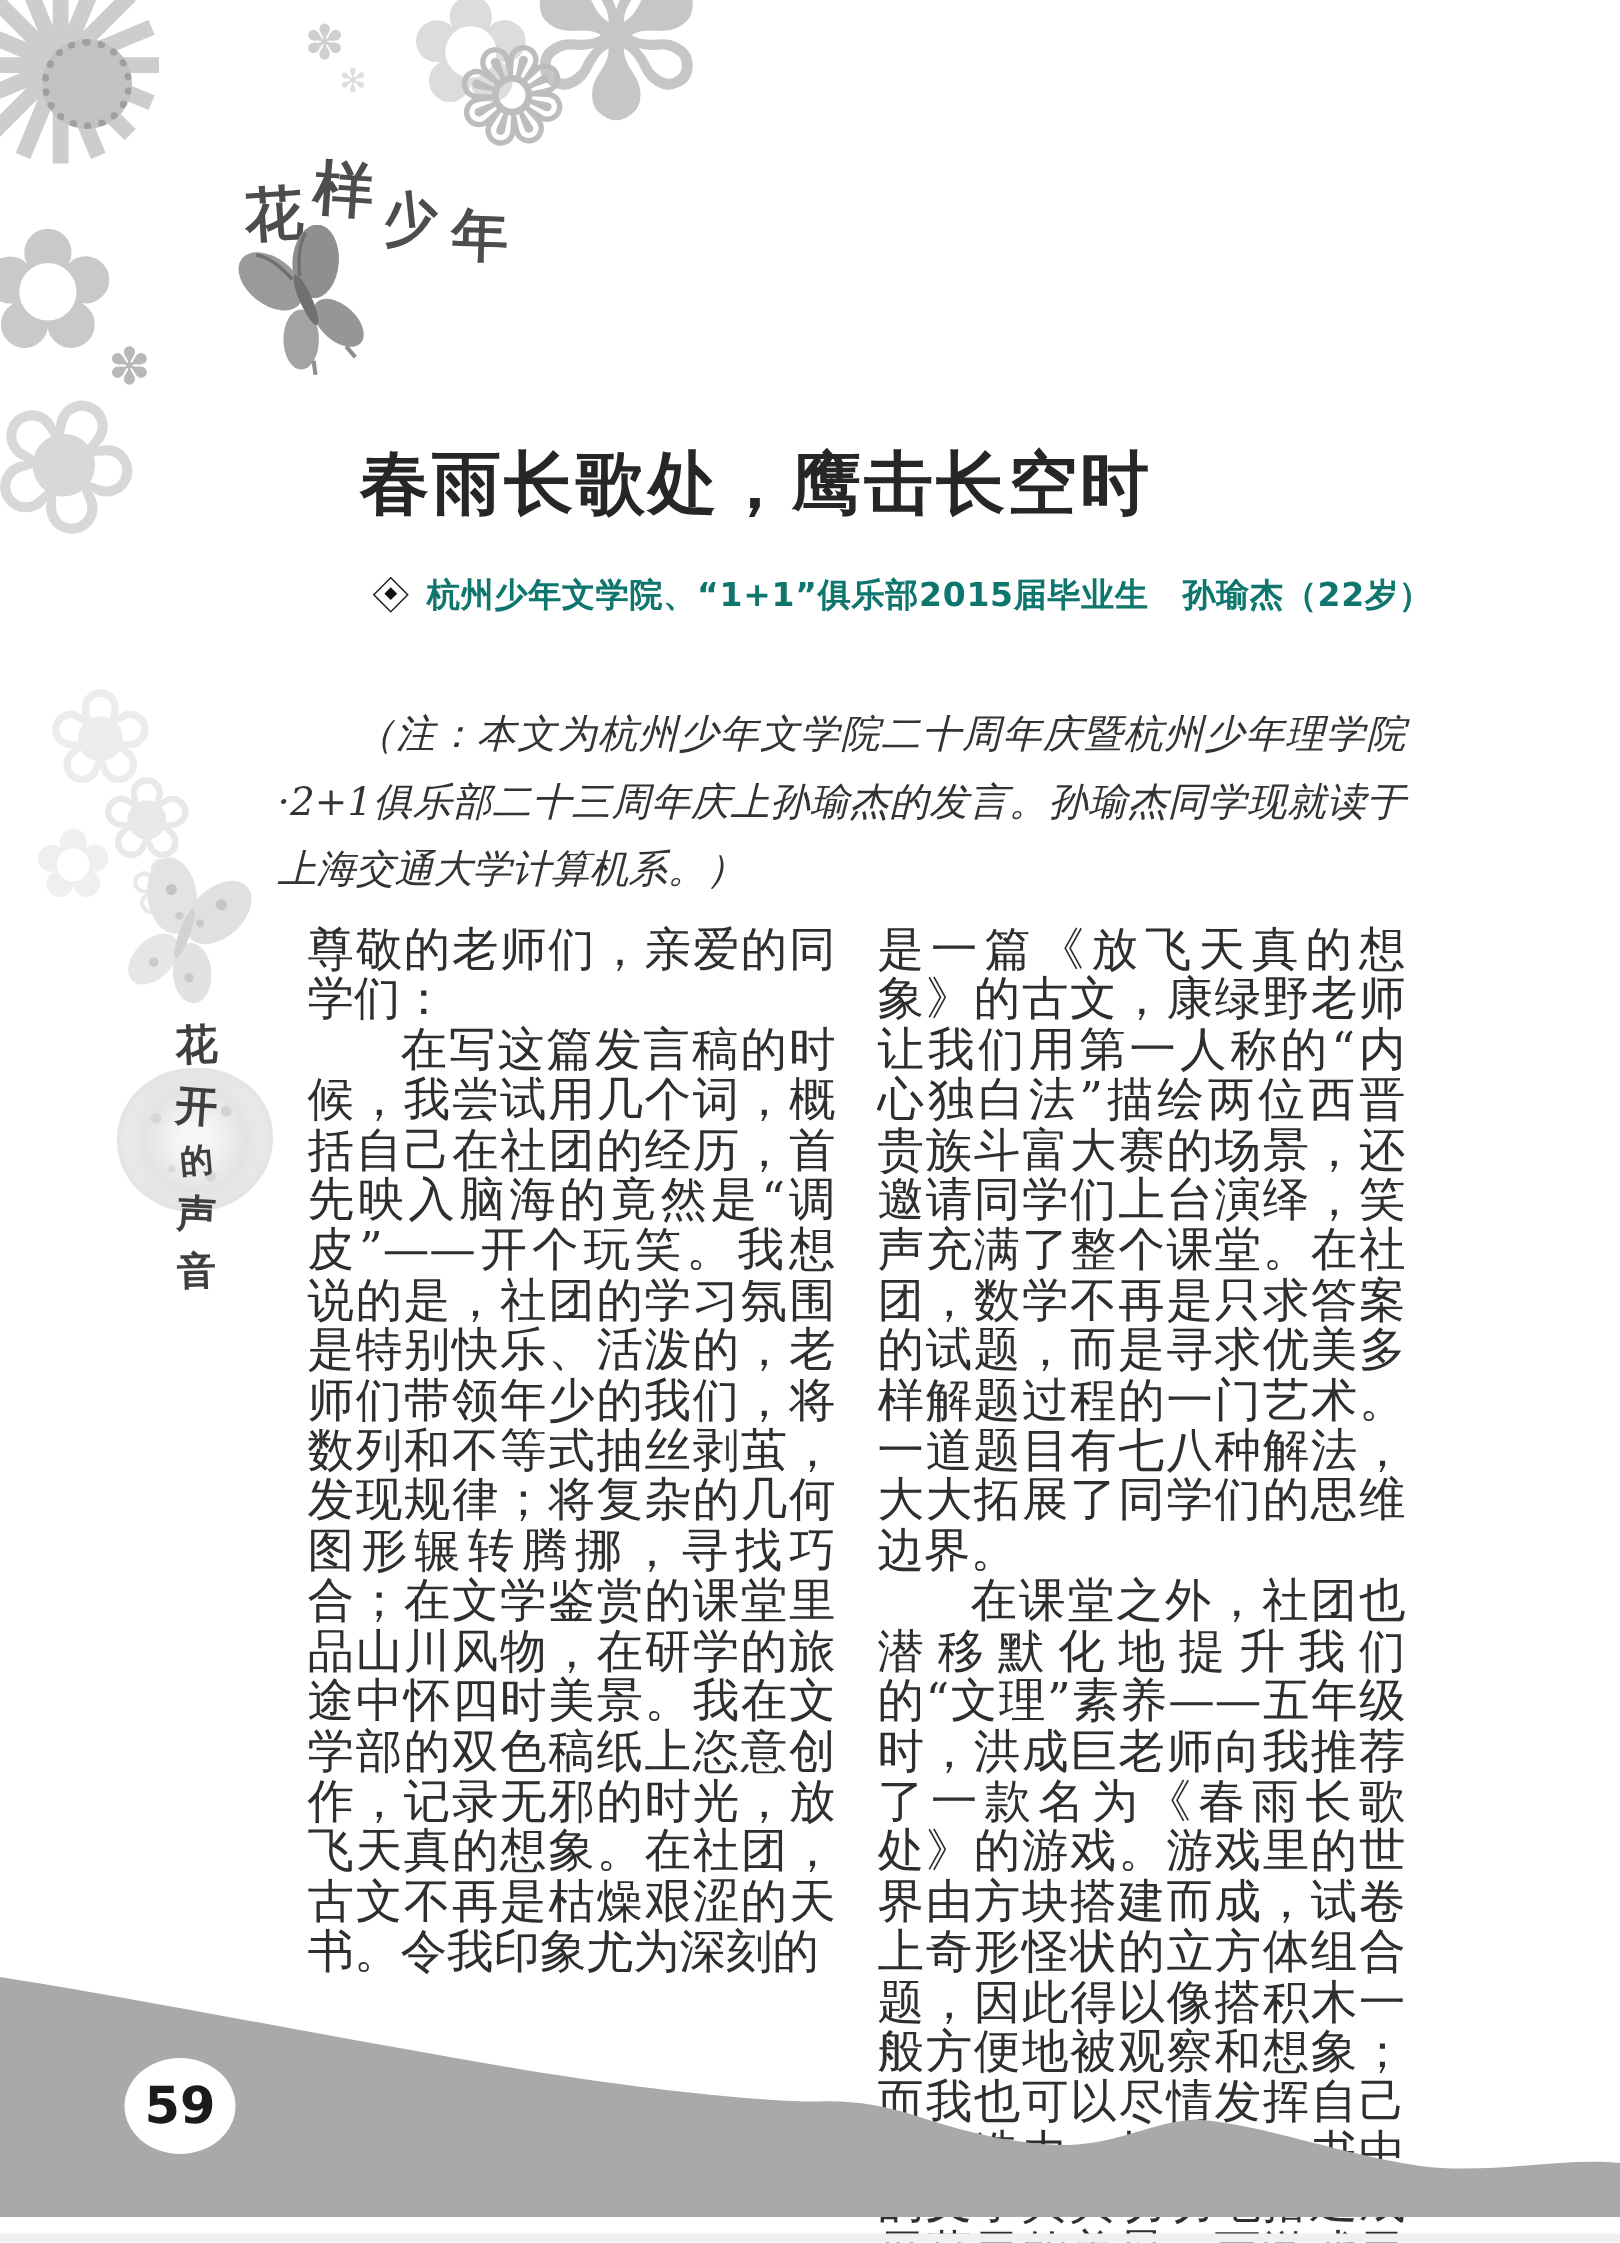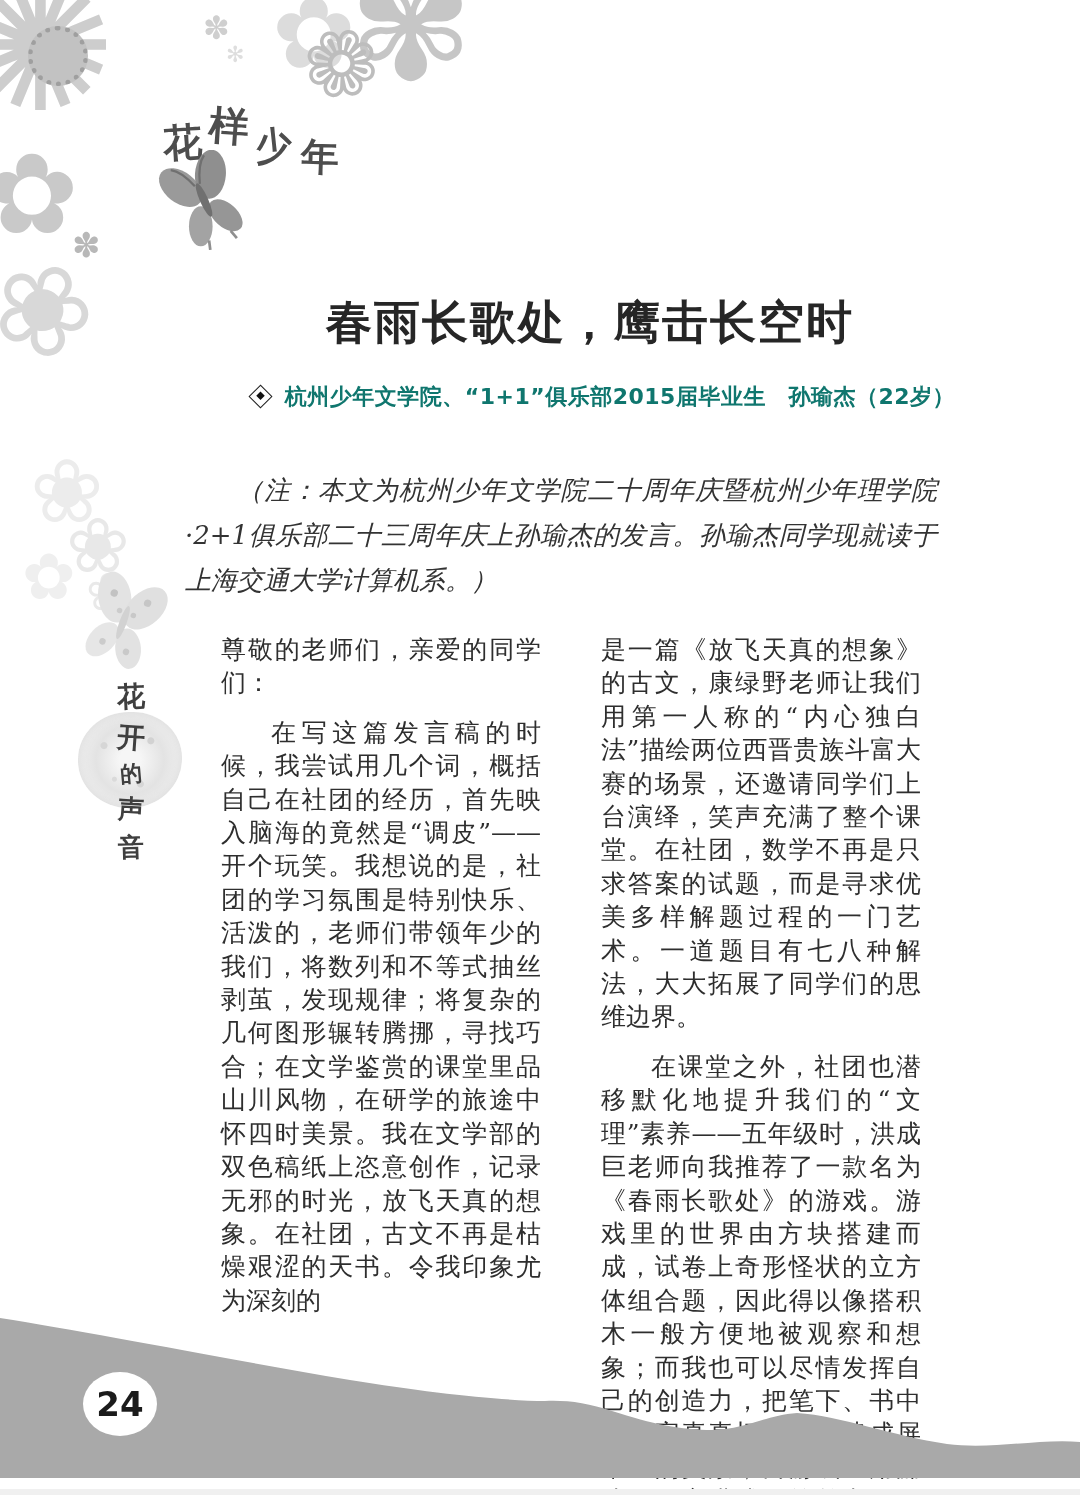--- a/index.html
+++ b/index.html
@@ -19,38 +19,38 @@
   .lc{position:absolute;font-family:"DejaVu Sans","Liberation Sans",sans-serif;
       font-weight:900;color:#4d4d4d;}
   .lc0{left:163px;top:116px;font-size:39px;transform:rotate(-4deg);}
   .lc1{left:209px;top:99px;font-size:40px;transform:rotate(4deg);}
   .lc2{left:255px;top:121px;font-size:37px;transform:rotate(-6deg);}
   .lc3{left:301px;top:132px;font-size:38px;transform:rotate(2deg);}
 
   .bfly{position:absolute;}
 
   
-  .title{position:absolute;left:240px;top:292px;width:700px;margin:0;text-align:center;
+  .title{position:absolute;left:240px;top:292px;width:700px;margin:0;
          font-family:"DejaVu Sans","Liberation Sans",sans-serif;
          font-size:46px;font-weight:700;color:#262626;letter-spacing:2px;}
   .byline{position:absolute;left:185px;top:382px;width:770px;text-align:right;
           font-family:"DejaVu Sans","Liberation Sans",sans-serif;
           font-size:22px;font-weight:600;color:#0f766e;letter-spacing:0.5px;}
   .diamond{display:inline-block;width:15px;height:15px;border:1.5px solid #222;
            transform:rotate(45deg);margin-right:16px;position:relative;top:1px;}
   .diamond-inner{position:absolute;left:3.5px;top:3.5px;width:6px;height:6px;background:#111;}
   .note{position:absolute;left:185px;top:468px;width:752px;margin:0;
         font-style:italic;font-size:26px;line-height:45px;color:#333;
         text-indent:2em;text-align:justify;}
 
   
   .col{position:absolute;top:617px;width:352px;color:#2e2e2e;}
   .col-left{left:205px;}
   .col-right{left:585px;}
-  .para{margin:16px;font-size:25px;line-height:33.4px;text-align:justify;}
+  .para{margin:0;font-size:31px;line-height:33.4px;text-align:justify;}
   .para.indent{text-indent:2em;}
 
   
   .wreath{position:absolute;left:78px;top:712px;width:104px;height:96px;
           border-radius:50% 48% 52% 50%;
           background:
             radial-gradient(circle at 25% 35%, #d6d6d6 0 3px, rgba(0,0,0,0) 4px),
             radial-gradient(circle at 70% 30%, #d2d2d2 0 3px, rgba(0,0,0,0) 4px),
             radial-gradient(circle at 60% 75%, #d6d6d6 0 3px, rgba(0,0,0,0) 4px),
             radial-gradient(circle at 35% 70%, #dadada 0 2px, rgba(0,0,0,0) 3px),
@@ -165,17 +165,17 @@
              C430,103 505,111 545,111
              C567,110 588,113 612,121
              C652,134 682,140 712,140
              C747,139 766,125 797,123
              C842,126 892,146 947,154
              C992,160 1042,148 1080,152
              L1080,188 L0,188 Z" fill="#a9a9a9"></path>
   </svg>
 
   <div class="page-badge">
-    <span>24</span>
+    <span>59</span>
   </div>
 
   <div class="bottom-edge"></div>
 </div>
 
 </body></html>

